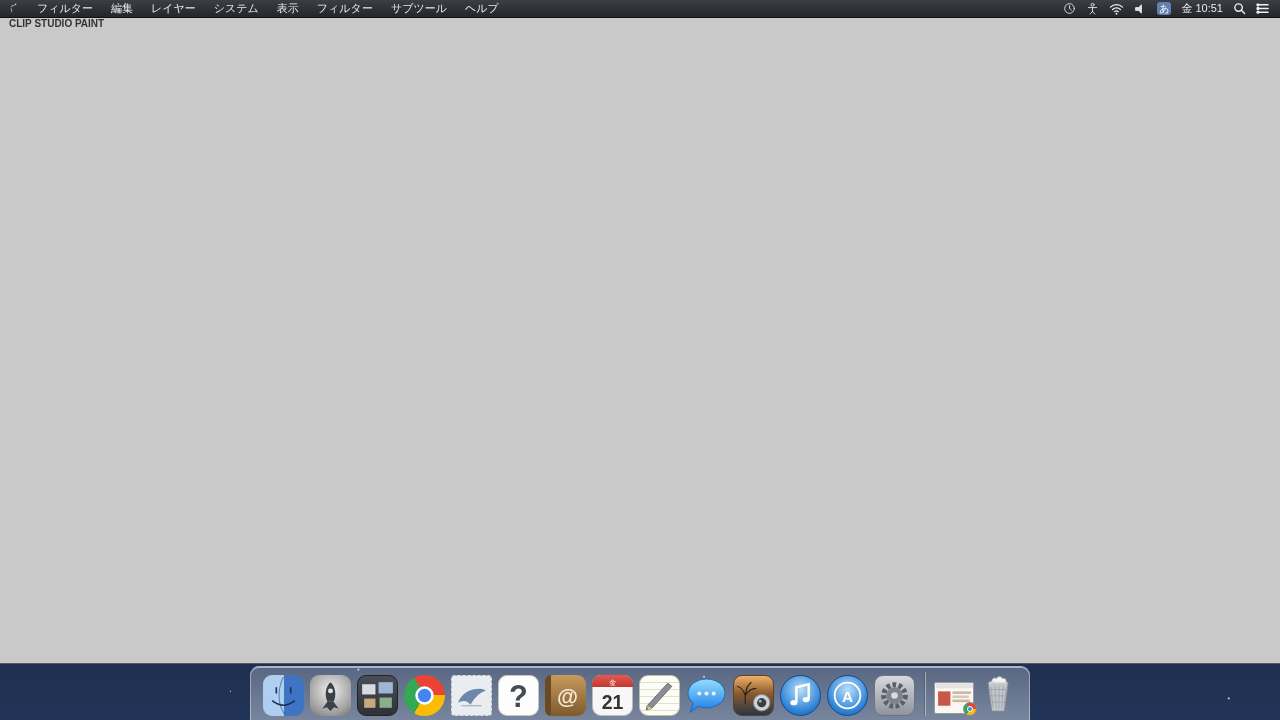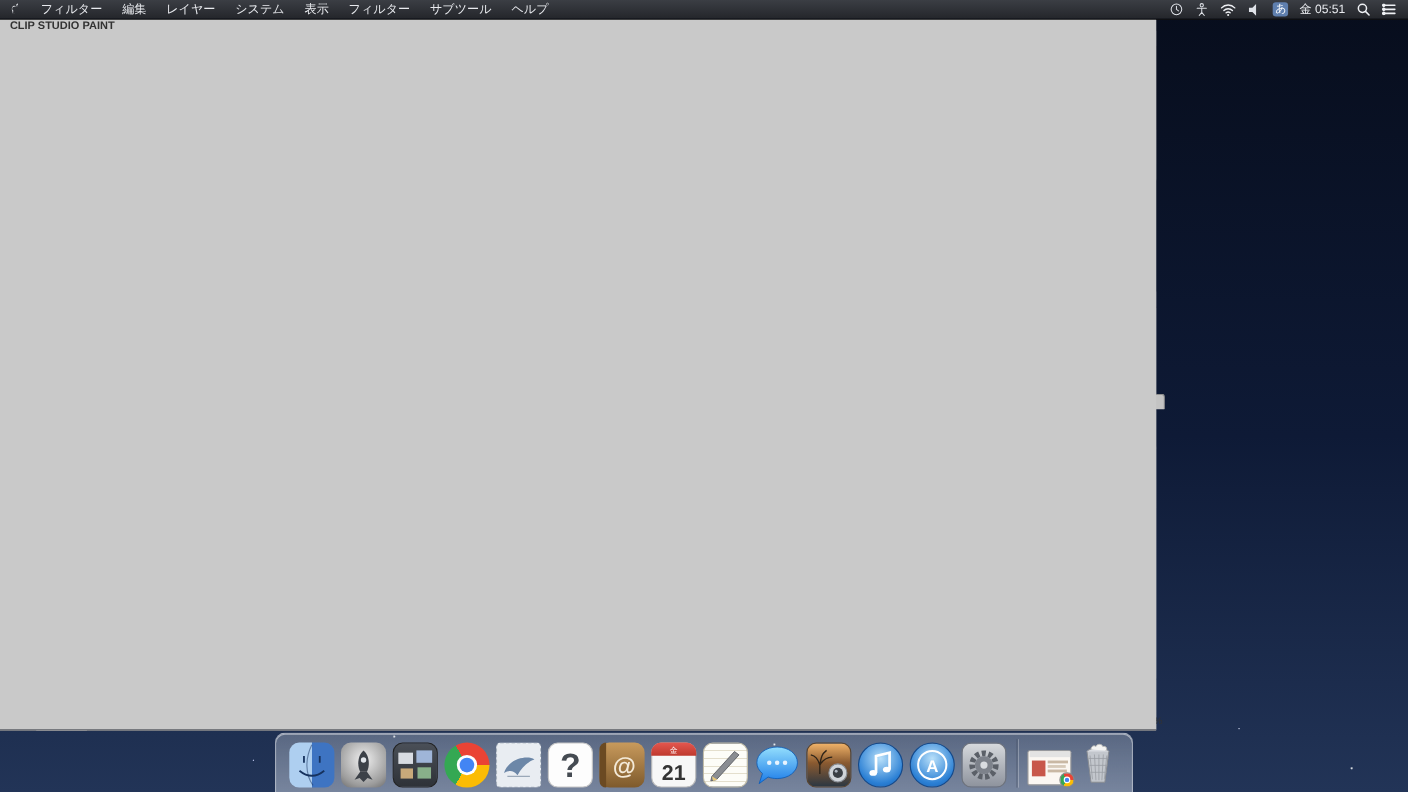--- a/index.html
+++ b/index.html
@@ -30,21 +30,21 @@
   .mb-apple { margin-right:6px; display:flex; align-items:center; }
   .mb-item { padding:0 9px; white-space:nowrap; }
   .mb-item.app { font-weight:bold; }
   .mb-right { margin-left:auto; display:flex; align-items:center; gap:10px; }
   .mb-ic { display:flex; align-items:center; }
   .ime-badge { background:#5f7fae; color:#fff; border-radius:3px; width:14px; height:13px;
     font-size:10px; line-height:13px; text-align:center; }
   .mb-clock { font-size:11px; }
 
   
-  .app { position:absolute; top:18px; left:0; width:1051px; height:646px; z-index:10;
+  .app { position:absolute; top:18px; left:0; width:1280px; height:646px; z-index:10;
     display:flex; background:#c9c9c9; border-bottom:1px solid #55585e; font-size:10px; color:#333; }
 
   
   .tools { width:28px; background:linear-gradient(90deg,#dcdcdc,#cccccc); border-right:1px solid #9b9b9b;
     display:flex; flex-direction:column; align-items:center; padding-top:3px; }
   .tool-menu { width:18px; height:9px; border:1px solid #a0a0a0; background:#d8d8d8; margin-bottom:3px;
     display:flex; flex-direction:column; justify-content:space-evenly; padding:0 2px; }
   .tool-menu i { height:1px; background:#8a8a8a; display:block; }
   .tool { width:24px; height:20px; display:flex; align-items:center; justify-content:center; border-radius:3px; }
   .tool.sel { background:#cfe6f5; box-shadow:inset 0 0 0 1px #8fb6d4; }
@@ -271,21 +271,21 @@
           <path d="M1.5,4.5 a9,9 0 0 1 13,0 M3.8,7 a6,6 0 0 1 8.4,0 M6,9.4 a3,3 0 0 1 4,0"></path>
           <circle cx="8" cy="11.6" r="1" fill="#eef0f4" stroke="none"></circle>
         </svg>
       </span>
     <span class="mb-ic">
         <svg width="13" height="12" viewBox="0 0 14 13" class="small-ic" style="stroke:#dfe2e8">
           <path d="M2,5 h3 l3,-3 v9 l-3,-3 h-3 z" fill="#dfe2e8"></path>
         </svg>
       </span>
     <span class="ime-badge">あ</span>
-    <span class="mb-clock">金 05:51</span>
+    <span class="mb-clock">金 10:51</span>
     <span class="mb-ic">
         <svg width="13" height="13" viewBox="0 0 14 14" class="small-ic" style="stroke:#eef0f4;stroke-width:1.5">
           <circle cx="6" cy="6" r="4"></circle>
           <path d="M9,9 l3.5,3.5"></path>
         </svg>
       </span>
     <span class="mb-ic">
         <svg width="14" height="11" viewBox="0 0 15 12" class="small-ic" style="stroke:#eef0f4;stroke-width:1.6">
           <path d="M2,2 h11 M2,6 h11 M2,10 h11"></path>
           <circle cx="2" cy="2" r="1" fill="#eef0f4"></circle>

